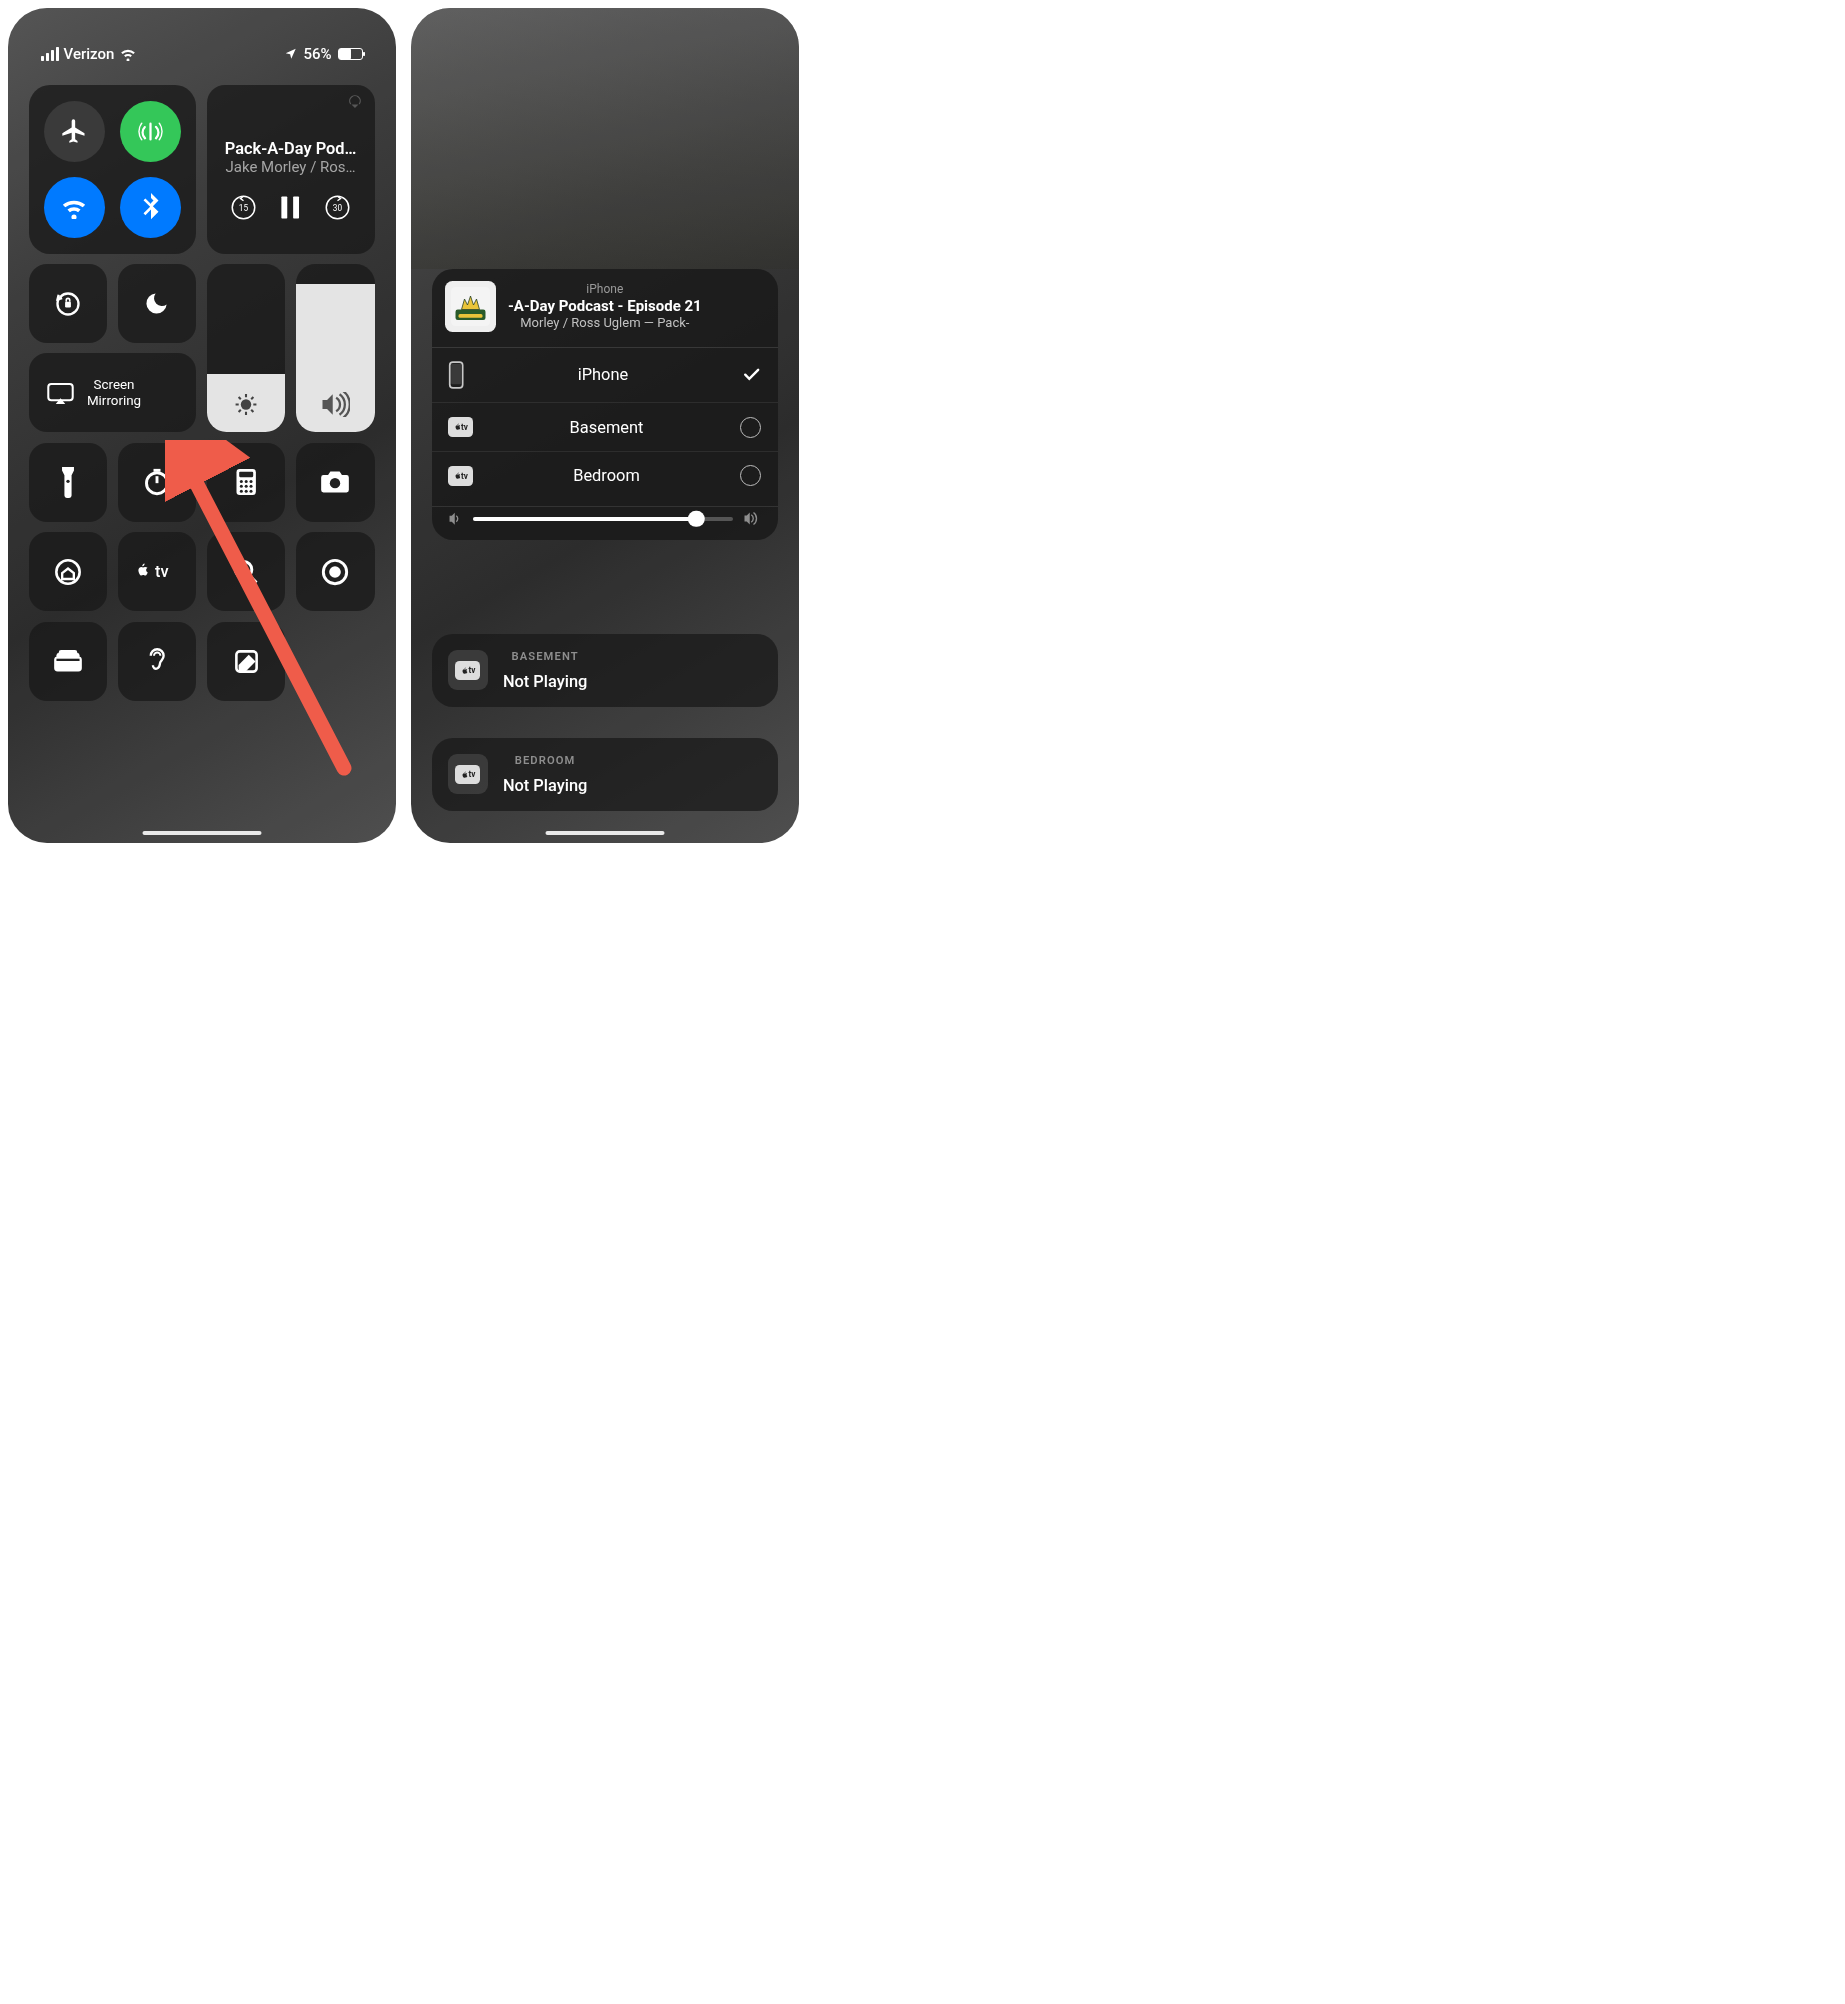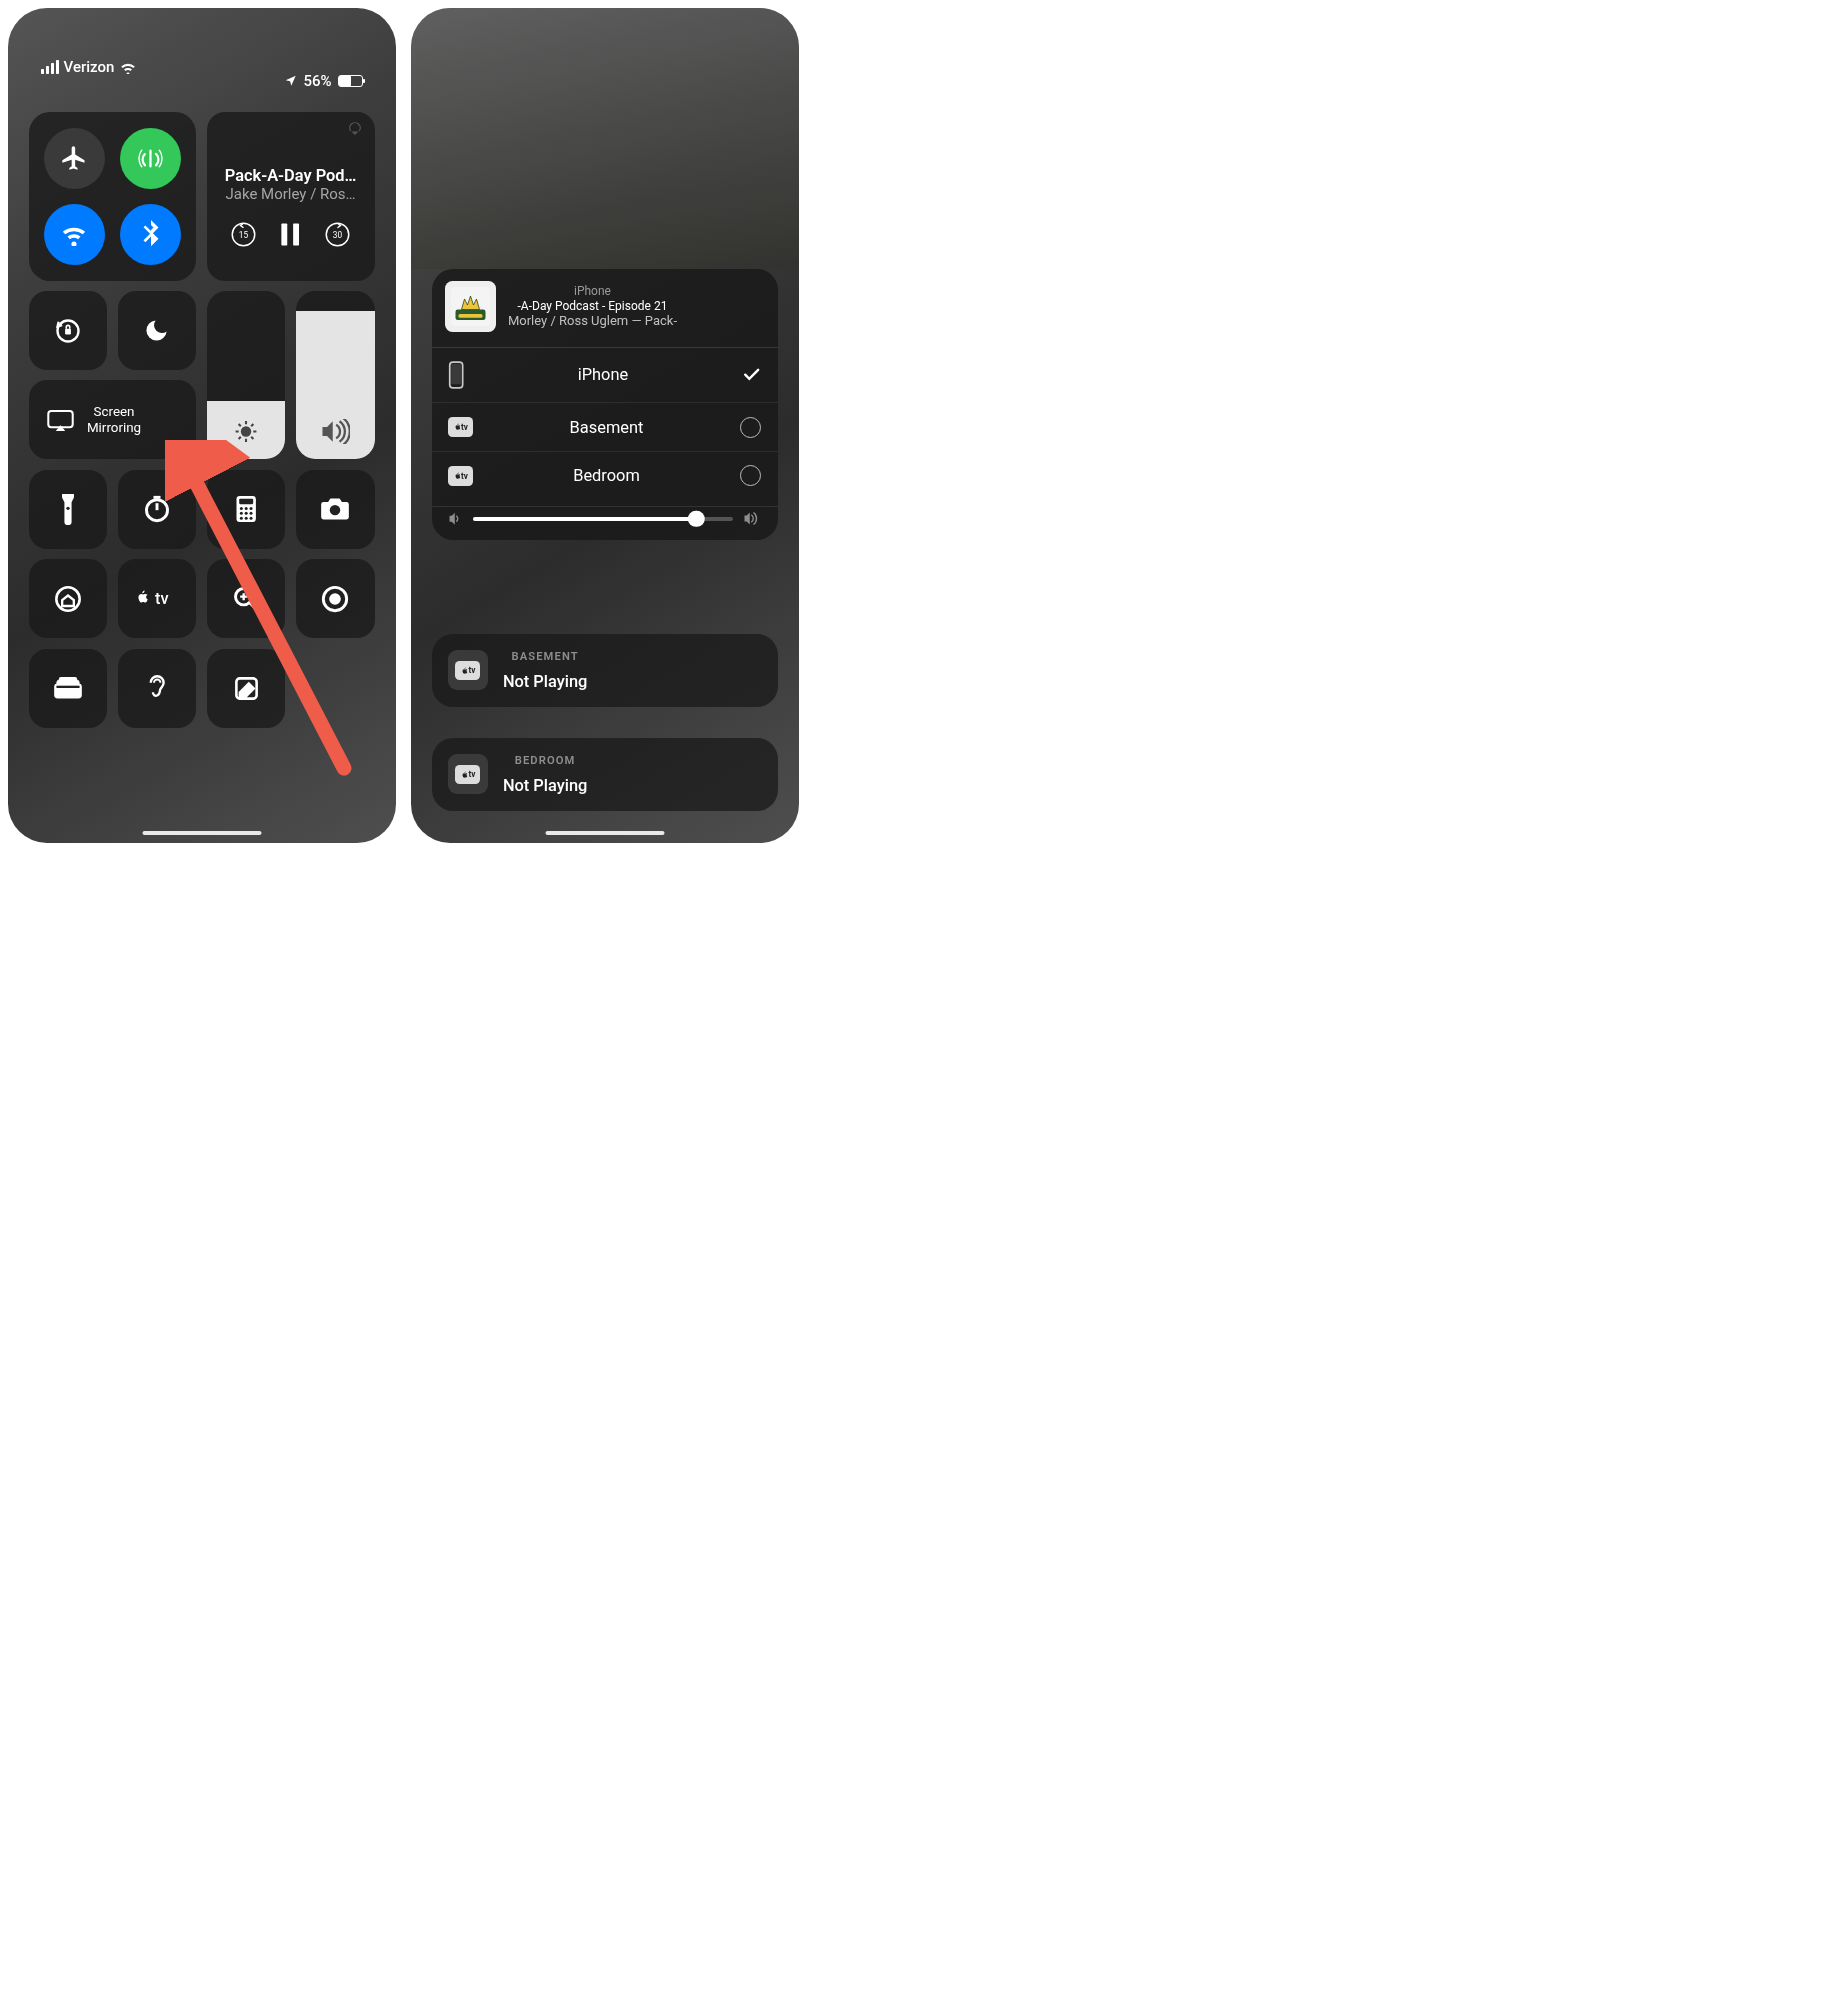--- a/index.html
+++ b/index.html
@@ -25,21 +25,21 @@
     padding: 22.4px 21px 0 21px;
     text-align: center;
   }
   
   .status-bar {
     display:flex; justify-content:space-between; align-items:center;
     font-size: 15px; font-weight:500; margin-top:15px; margin-bottom:22.4px;
     padding: 0 12px;
   }
   .status-left { display:flex; align-items:center; gap:4.5px; }
-  .status-right { display:flex; align-items:center; gap:6px;margin-top:27px; }
+  .status-right { display:flex; align-items:center; gap:6px; }
   .sig-bars { display:flex; align-items:flex-end; gap:2.2px; }
   .sig-bars i { width:3px; background:#fff; border-radius:0.7px; display:block;}
   .sig-bars i:nth-child(1){height:5.2px}.sig-bars i:nth-child(2){height:8.2px}.sig-bars i:nth-child(3){height:11.2px}.sig-bars i:nth-child(4){height:14px}
   .battery { width:25px; height:12.7px; border:1.5px solid #fff; border-radius:3px; position:relative;}
   .battery::after{content:"";position:absolute;right:-3.7px;top:3px;width:2.2px;height:4.5px;background:#fff;border-radius:0.7px;}
   .battery i{display:block;background:#fff;height:100%;width:56%;border-radius:0.7px;}
   .cc-grid { display:grid; grid-template-columns: repeat(4, 1fr); grid-auto-rows:79px; gap:10.4px;}
   .tile { background: rgba(25,25,25,.78); border-radius:18px; display:flex; align-items:center; justify-content:center; color:#fff;}
   .conn { grid-column: span 2; grid-row: span 2; border-radius:21px; display:grid; grid-template-columns:1fr 1fr; grid-template-rows:1fr 1fr; gap:3px; padding:9px;}
   .circ { width:61px; height:61px; border-radius:50%; display:flex; align-items:center; justify-content:center; justify-self:center; align-self:center;}
@@ -63,21 +63,21 @@
   
   .ap-panel{
     position:absolute; left:21px; right:21px; top:261px;
     background:rgba(25,25,25,.82); border-radius:21px; padding-bottom:13.4px;
   }
   .ap-head{display:flex; gap:12px; padding:12px 13.4px 9px 13.4px; align-items:center;}
   .ap-art{width:51px;height:51px;border-radius:7.5px;background:#efefef;display:flex;align-items:center;justify-content:center;flex-shrink:0;}
   .ap-art svg{width:39px;height:39px}
   .ap-meta{overflow:hidden}
   .ap-meta .dev{font-size:12px;color:#9a9a9a;margin-bottom:1.5px}
-  .ap-meta .t{font-size:12px;font-weight:400;white-space:nowrap;overflow:hidden}
+  .ap-meta .t{font-size:15px;font-weight:700;white-space:nowrap;overflow:hidden}
   .ap-meta .s{font-size:13px;color:#c0c0c0;white-space:nowrap;overflow:hidden}
   .ap-list{margin-top:6px}
   .ap-row{display:flex;align-items:center;gap:15px;padding:13.4px 16.4px;border-top:0.7px solid rgba(255,255,255,.08);}
   .ap-row:first-child{border-top:0.7px solid rgba(255,255,255,.12)}
   .ap-row .lbl{flex:1;font-size:16.4px}
   .ap-row .sel{width:21px;height:21px;border-radius:50%;border:1.5px solid #bdbdbd}
   .ap-tv-badge{width:25px;height:19.4px;border-radius:4.5px;background:#ddd;display:flex;align-items:center;justify-content:center;color:#222;font-size:8.2px;font-weight:700}
   .ap-tv-badge svg{width:7.5px;height:7.5px;fill:#222}
   .ap-vol{padding:4.5px 16.4px 0 16.4px;border-top:0.7px solid rgba(255,255,255,.1);display:flex;align-items:center;gap:10.4px;margin-top:6px}
   .ap-track{flex:1;height:3.7px;background:rgba(255,255,255,.25);border-radius:2.2px;position:relative}

